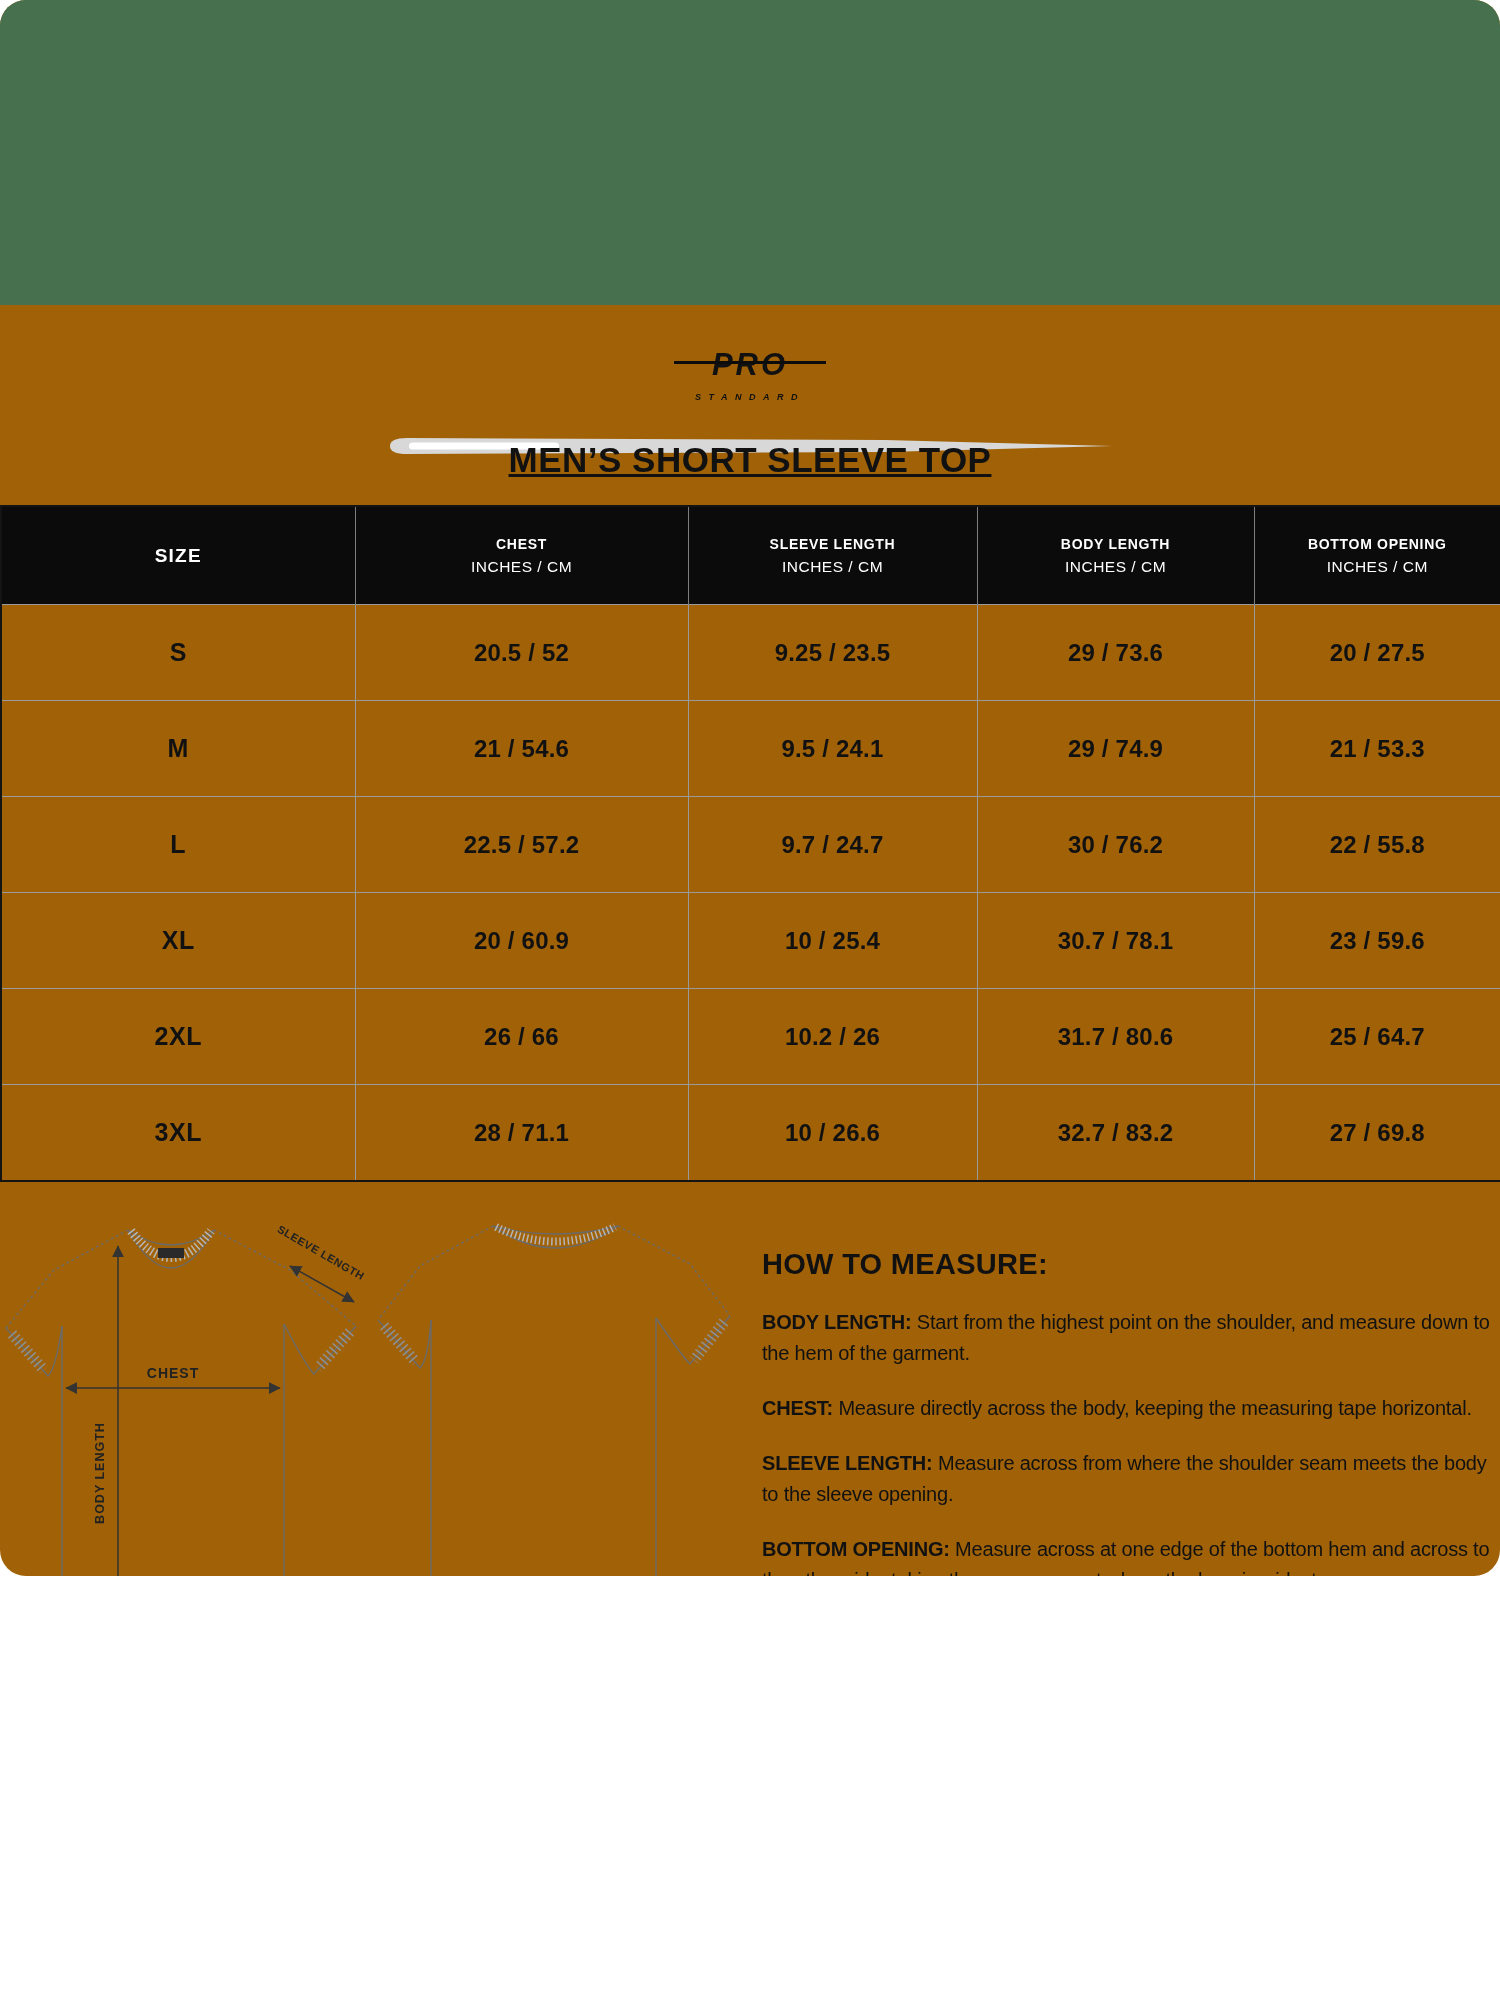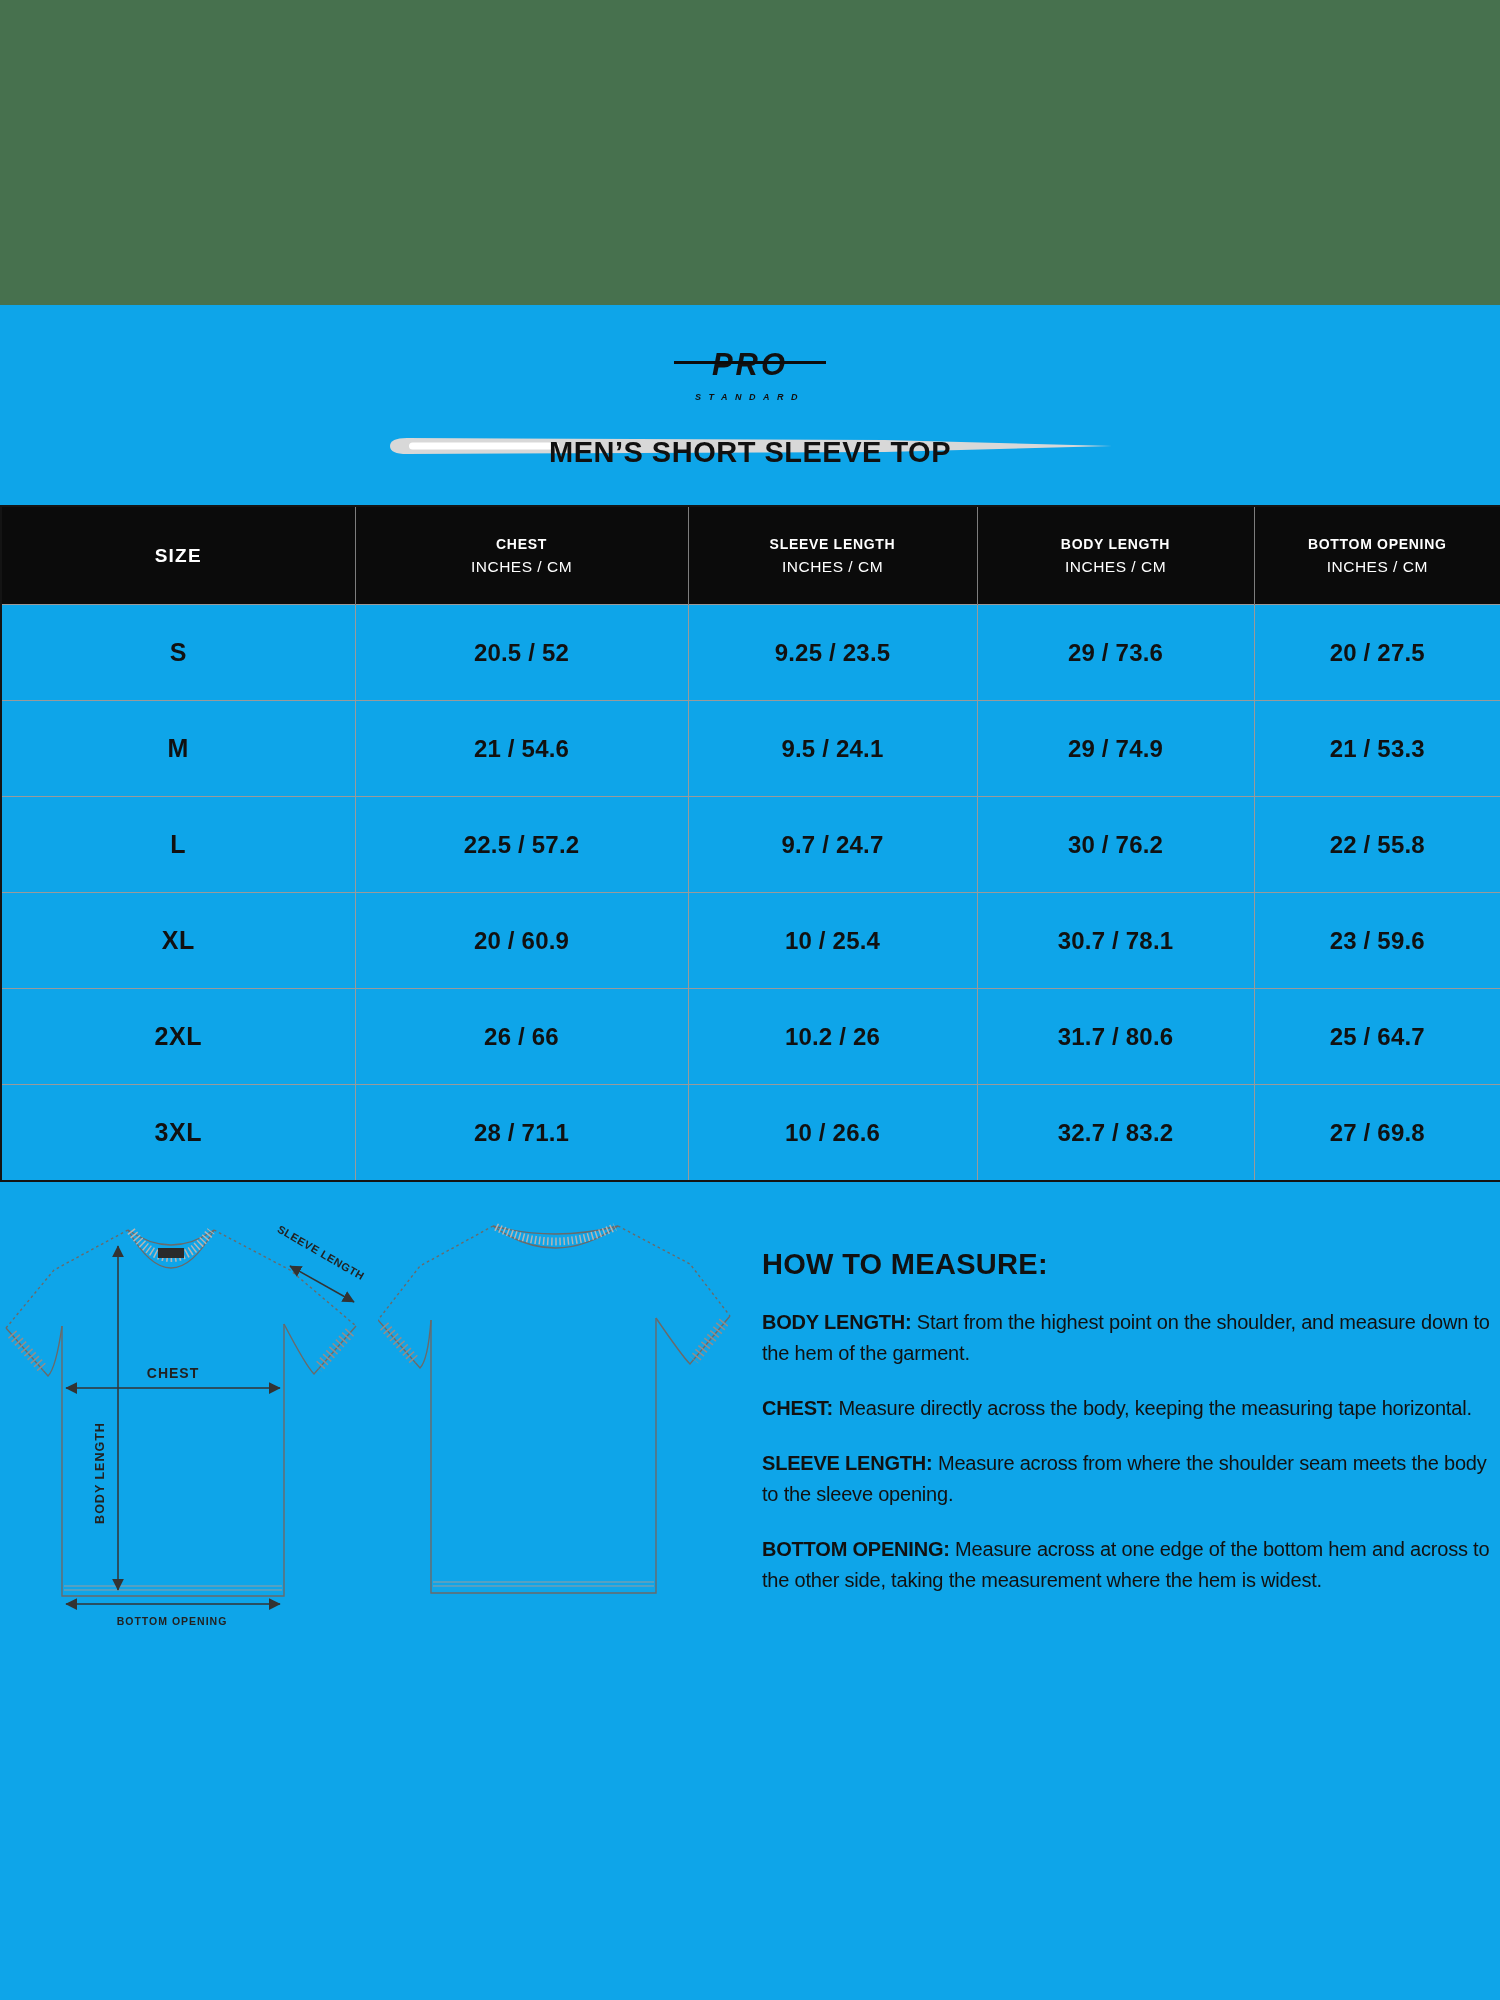--- a/index.html
+++ b/index.html
@@ -1,33 +1,33 @@
 <!DOCTYPE html>
 <html style="--c-header-band: #47714E; --c-table-header-bg: #0B0B0B; --c-table-header-text: #FFFFFF; --c-divider: #9A9A9A; --c-needle: #D8D8D8; --c-text: #111111;"><head>
 <meta charset="utf-8">
 <style>
   html,body{margin:0;padding:0;background:#fff;}
   .page{
-    position:relative;width:1500px;height:2000px;background:#0ea5e9;overflow:hidden;
-    font-family:"Liberation Sans",sans-serif;color:var(--c-text,#111);
+    position:relative;width:1500px;height:1576px;background:#a16207;overflow:hidden;
+    font-family:"Liberation Sans",sans-serif;color:var(--c-text,#111);border-radius:26px;
   }
   
   .band{position:absolute;top:0;left:0;width:1500px;height:305px;background:var(--c-header-band,#47714E);}
 
   
   .logo{position:absolute;top:349px;left:0;width:1500px;text-align:center;}
   .logo-pro{position:relative;display:inline-block;font-weight:700;font-style:italic;
             font-size:31px;letter-spacing:3px;line-height:1;}
   .logo-pro .strike{position:absolute;top:12px;left:-38px;right:-38px;height:3px;background:#0c0c0c;}
   .logo-sub{font-size:9px;font-style:italic;font-weight:700;letter-spacing:7.5px;margin-top:12px;padding-left:0;}
 
   
   .title-wrap{position:absolute;top:420px;left:0;width:1500px;height:48px;text-align:center;}
   .needle{position:absolute;top:15px;left:385px;width:730px;height:22px;}
-  .page-title{position:relative;margin:8px;font-size:29px;font-weight:800;letter-spacing:.5px;line-height:48px;}
+  .page-title{position:relative;margin:16px;font-size:35px;font-weight:800;letter-spacing:.5px;line-height:48px;text-decoration:underline;}
 
   
   .size-table{position:absolute;top:505px;left:0;width:1500px;border-collapse:collapse;
               table-layout:fixed;text-align:center;border:2px solid #141414;}
   .size-table thead th{background:var(--c-table-header-bg,#0b0b0b);color:var(--c-table-header-text,#fff);
               height:95px;border-left:1px solid #7d7d7d;border-right:1px solid #7d7d7d;vertical-align:middle;}
   .size-table th.size-col{font-size:19px;font-weight:700;letter-spacing:1.2px;margin-top:16px;}
   .size-table .col-label{font-size:14px;font-weight:700;letter-spacing:.7px;}
   .size-table .col-sub{font-size:15.5px;font-weight:400;letter-spacing:.5px;margin-top:6px;}
   .size-table td{border:1px solid var(--c-divider,#9a9a9a);height:93px;vertical-align:middle;

